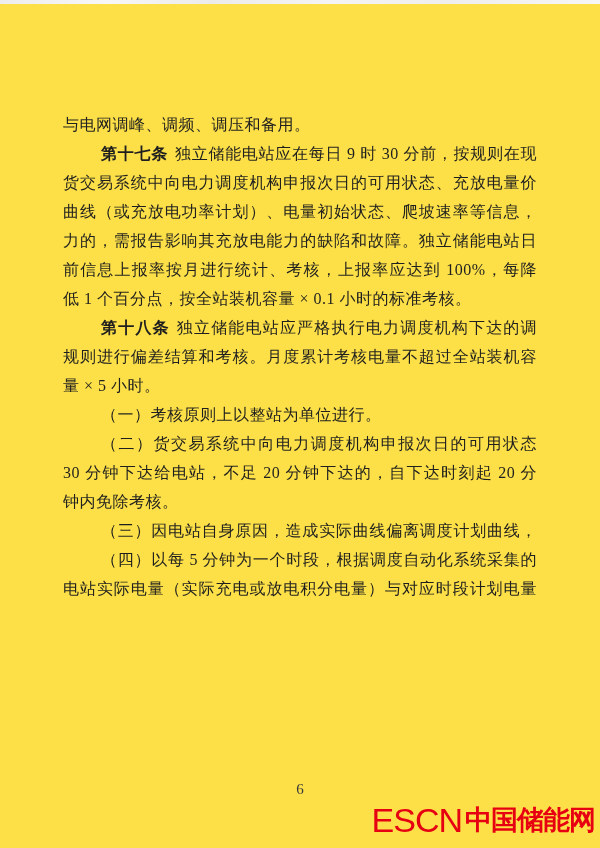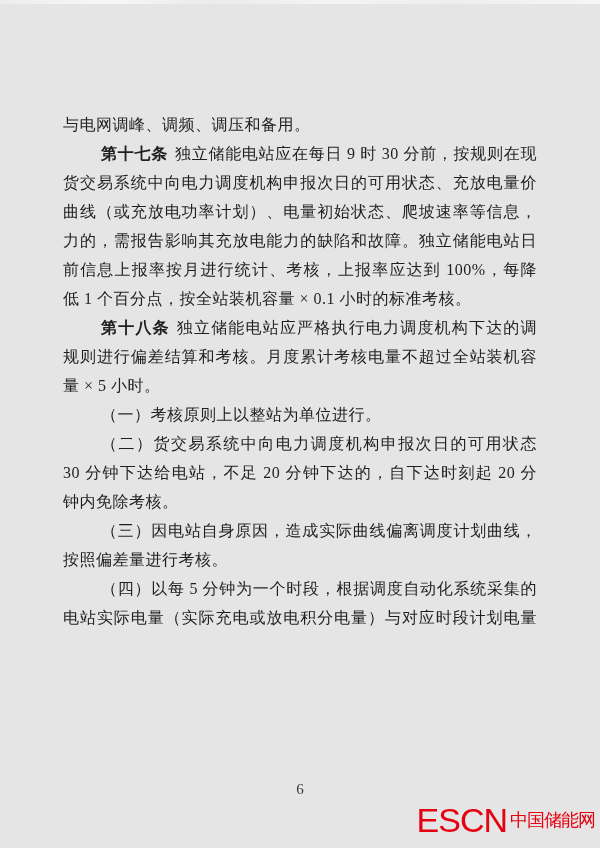--- a/index.html
+++ b/index.html
@@ -1,21 +1,21 @@
 <!DOCTYPE html>
 <html><head>
 <meta charset="utf-8">
 <style>
   * { margin: 0; padding: 0; box-sizing: border-box; }
   html, body { background: #ffffff; }
   .page {
     position: relative;
     width: 600px;
     height: 848px;
-    background: #e5e5e5;
+    background: #fde047;
     overflow: hidden;
     font-family: "Liberation Serif", "DejaVu Serif", serif;
   }
   .scan-edge {
     position: absolute;
     top: 0; left: 0; right: 0;
     height: 4px;
     background: linear-gradient(90deg, #ededed 0%, #f7f7f7 18%, #ebebeb 35%, #f4f4f4 55%, #eeeeee 75%, #f6f6f6 100%);
   }
   .text-block {
@@ -66,22 +66,22 @@
   .logo-latin {
     font-family: "Liberation Sans", "DejaVu Sans", sans-serif;
     font-weight: 400;
     font-size: 34px;
     line-height: 1;
     letter-spacing: -1px;
     margin-right: 3px;
   }
   .logo-cn {
     font-family: "Liberation Sans", "DejaVu Sans", sans-serif;
-    font-weight: 400;
-    font-size: 18px;
+    font-weight: 700;
+    font-size: 27px;
     line-height: 1;
     letter-spacing: -1px;
   }
 </style>
 </head>
 <body>
 
 <div class="page">
   <div class="scan-edge"></div>
 
@@ -94,21 +94,20 @@
       <div class="doc-line justify">前信息上报率按月进行统计、考核，上报率应达到 100%，每降</div>
       <div class="doc-line">低 1 个百分点，按全站装机容量 × 0.1 小时的标准考核。</div>
       <div class="doc-line indent justify"><span class="bold-term">第十八条</span>独立储能电站应严格执行电力调度机构下达的调</div>
       <div class="doc-line justify">规则进行偏差结算和考核。月度累计考核电量不超过全站装机容</div>
       <div class="doc-line">量 × 5 小时。</div>
       <div class="doc-line indent">（一）考核原则上以整站为单位进行。</div>
       <div class="doc-line indent justify">（二）货交易系统中向电力调度机构申报次日的可用状态</div>
       <div class="doc-line justify">30 分钟下达给电站，不足 20 分钟下达的，自下达时刻起 20 分</div>
       <div class="doc-line">钟内免除考核。</div>
       <div class="doc-line indent justify">（三）因电站自身原因，造成实际曲线偏离调度计划曲线，</div>
-      <div class="doc-line">按照偏差量进行考核。</div>
       <div class="doc-line indent justify">（四）以每 5 分钟为一个时段，根据调度自动化系统采集的</div>
       <div class="doc-line justify">电站实际电量（实际充电或放电积分电量）与对应时段计划电量</div>
     </div>
 
   <div class="page-number">6</div>
 
   <div class="footer-logo">
     <span class="logo-latin" style="color: rgb(230, 0, 18);">ESCN</span>
     <span class="logo-cn" style="color: rgb(230, 0, 18);">中国储能网</span>
   </div>

